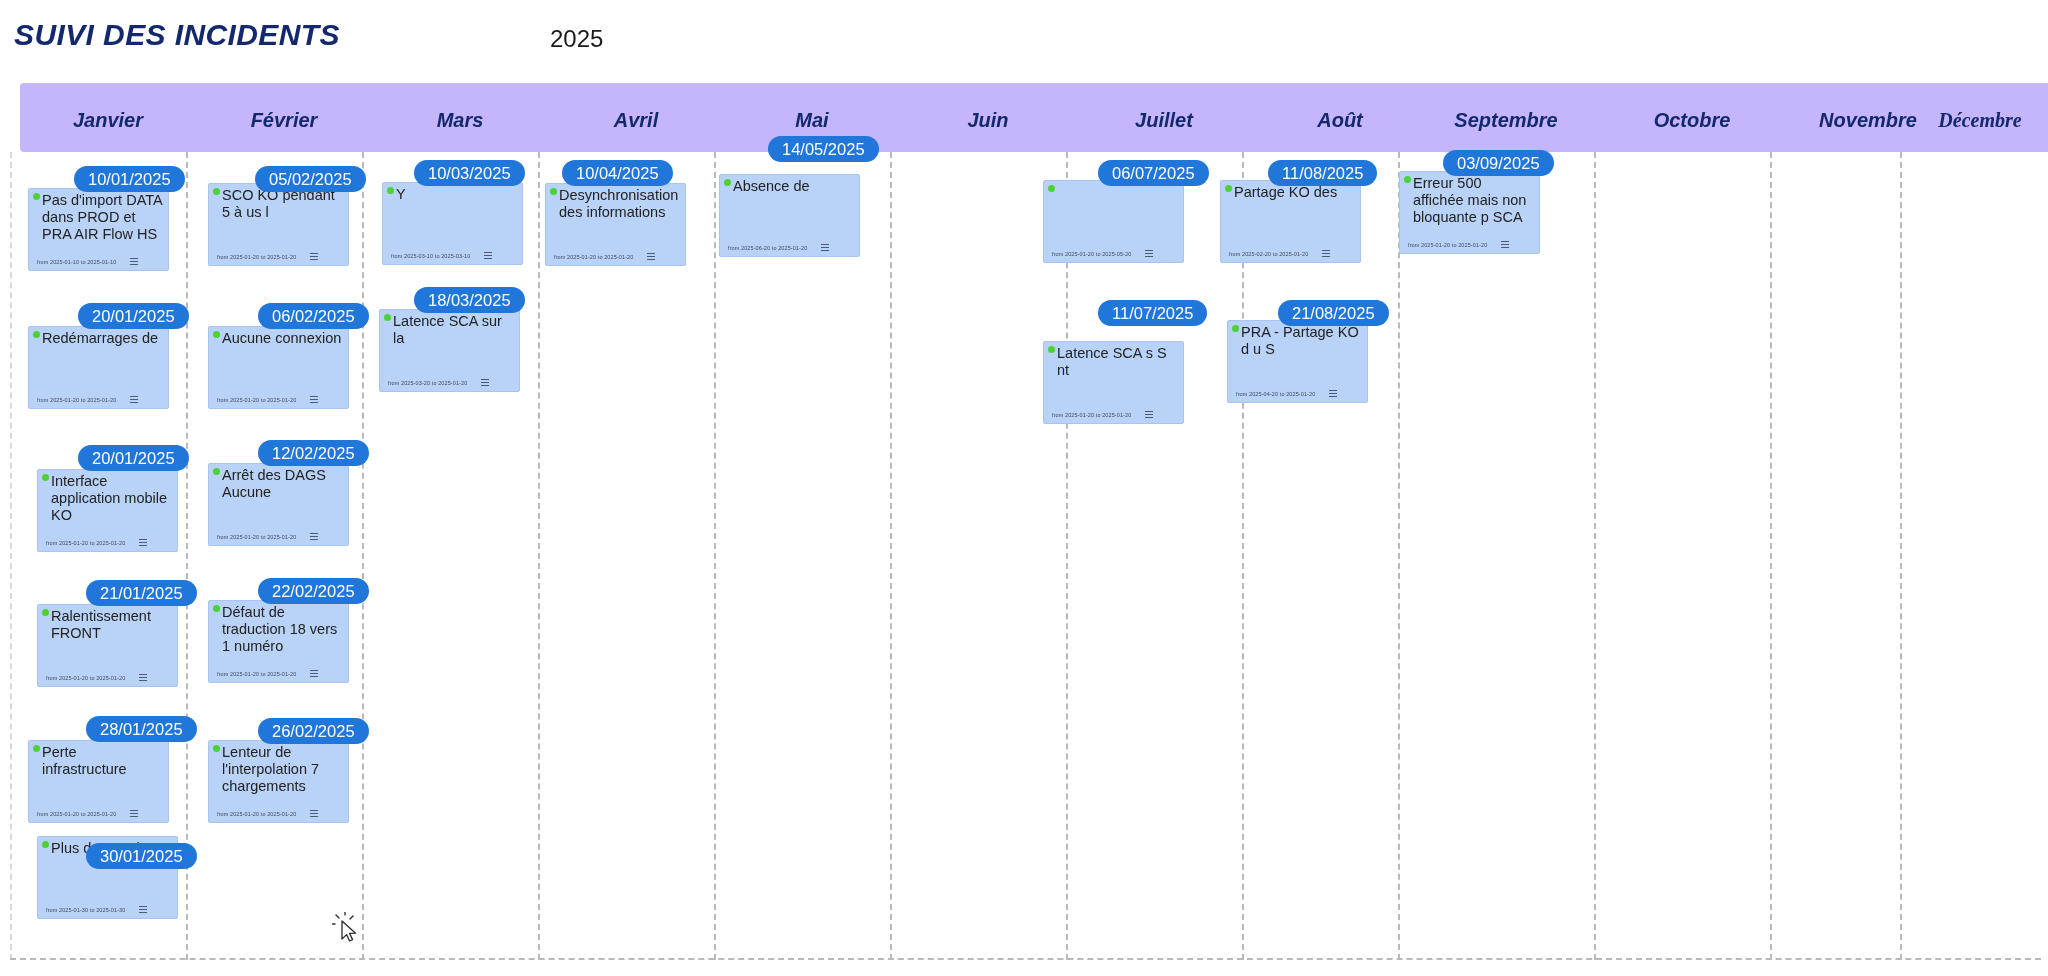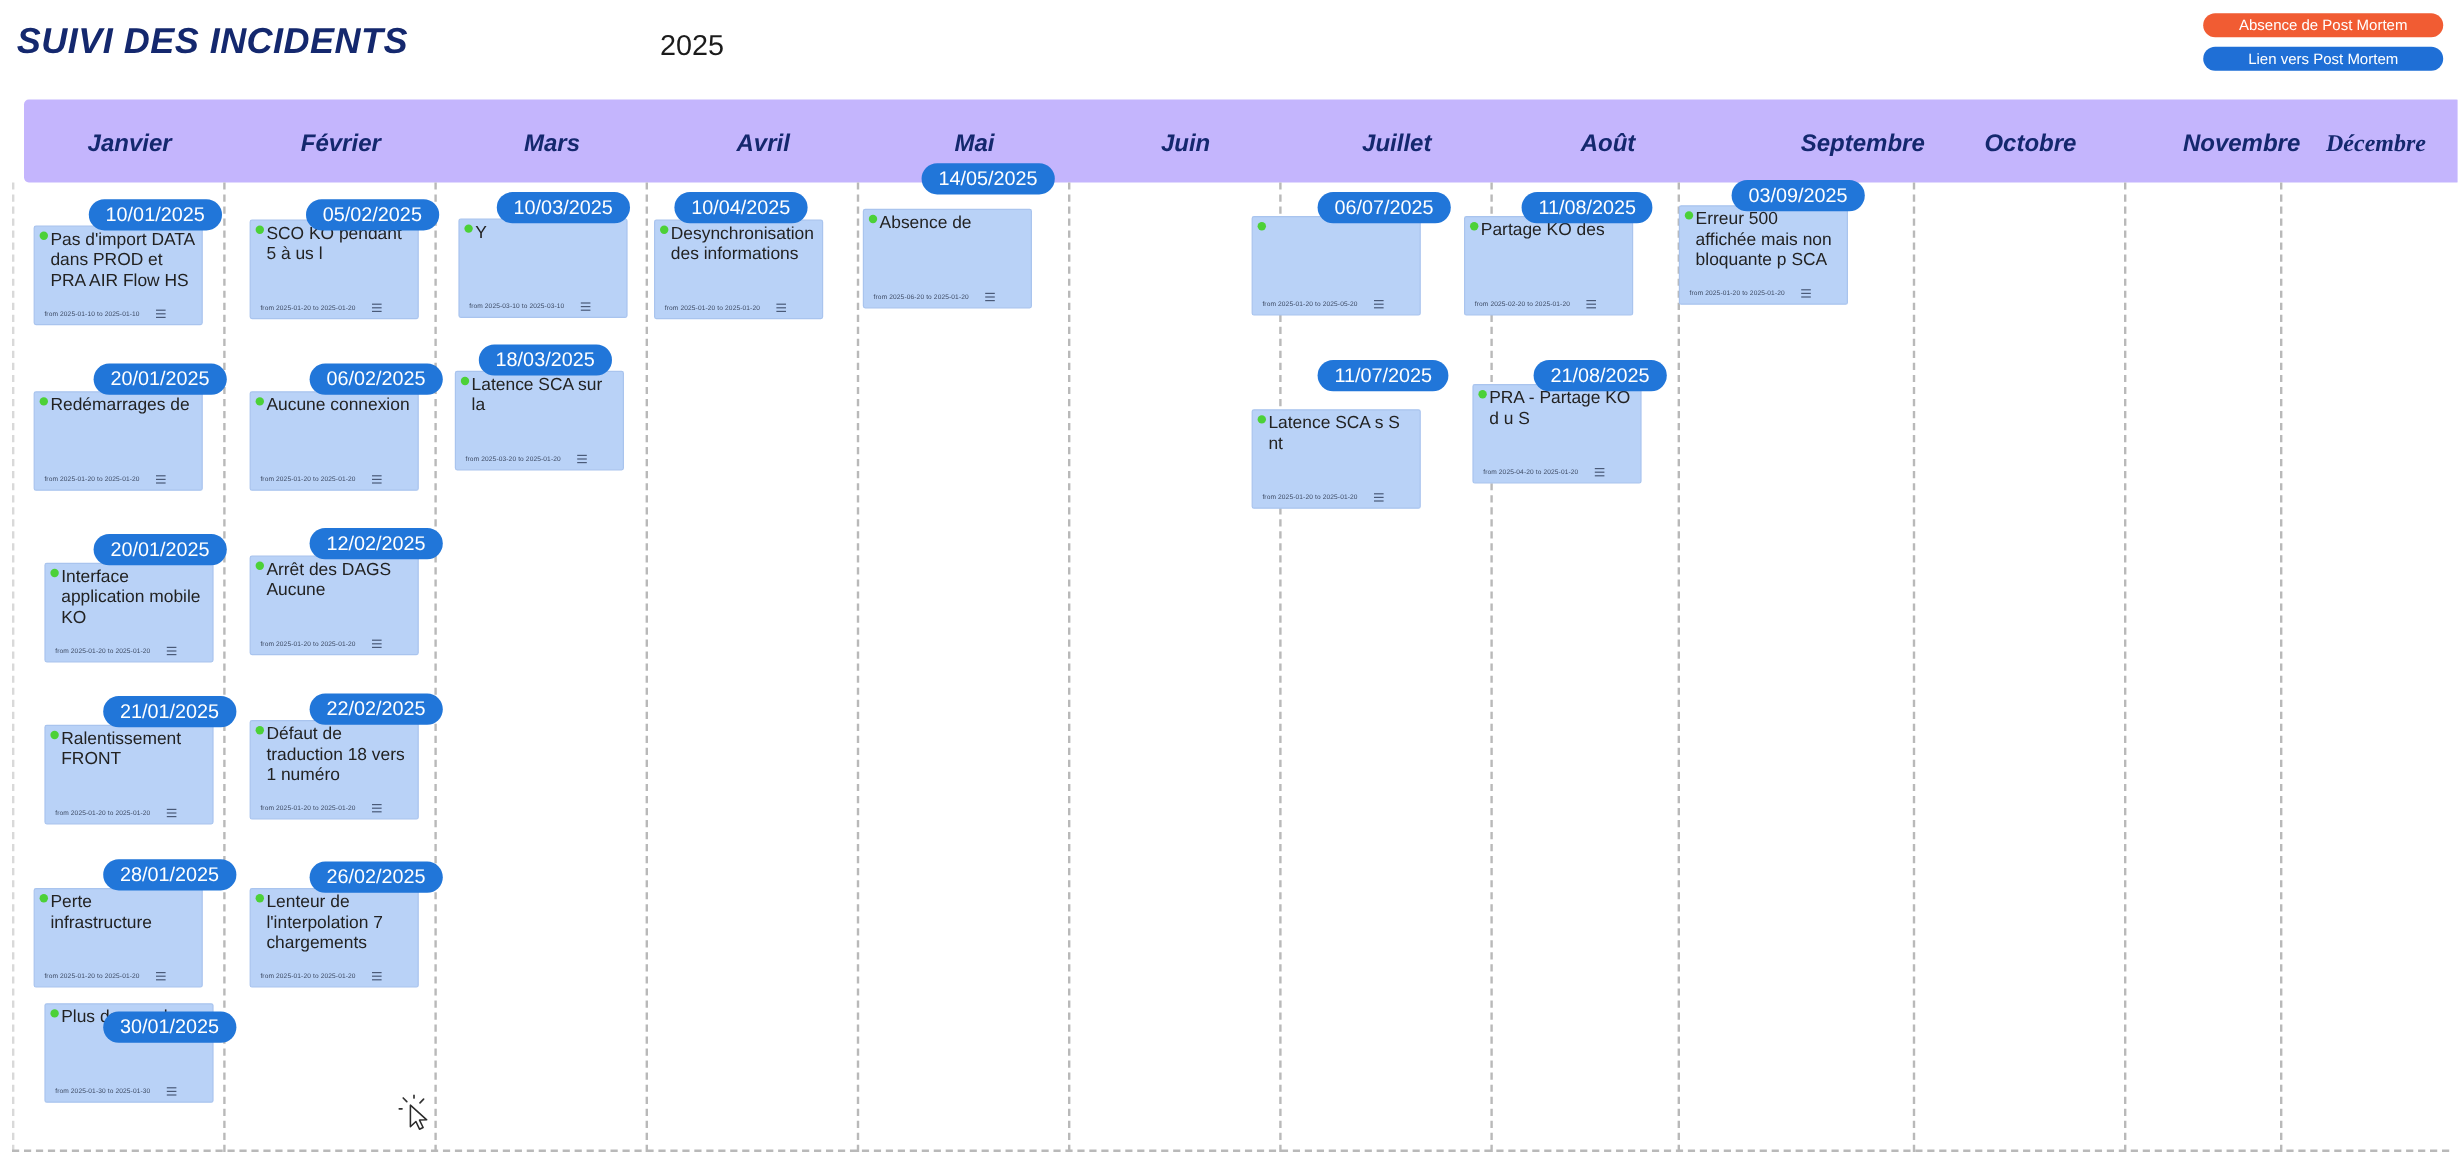--- a/index.html
+++ b/index.html
@@ -120,35 +120,31 @@
   .cursor { position: absolute; left: 332px; top: 912px; width: 40px; height: 40px; }
 </style>
 </head>
 <body>
 
 <div id="board">
 
   <div class="page-title">SUIVI DES INCIDENTS</div>
   <div class="year-label">2025</div>
 
-  <div class="legend" id="legend">
-      <span class="legend-pill orange" style="background: rgb(241, 92, 51);">Absence de Post Mortem</span>
-      <span class="legend-pill blue" style="background: rgb(31, 111, 214);">Lien vers Post Mortem</span>
-    </div>
 
   <div class="month-band" id="month-band">
       <div class="month-name" style="left: 0px; width: 176px;">Janvier</div>
       <div class="month-name" style="left: 176px; width: 176px;">Février</div>
       <div class="month-name" style="left: 352px; width: 176px;">Mars</div>
       <div class="month-name" style="left: 528px; width: 176px;">Avril</div>
       <div class="month-name" style="left: 704px; width: 176px;">Mai</div>
       <div class="month-name" style="left: 880px; width: 176px;">Juin</div>
       <div class="month-name" style="left: 1056px; width: 176px;">Juillet</div>
       <div class="month-name" style="left: 1232px; width: 176px;">Août</div>
-      <div class="month-name" style="left: 1388px; width: 196px; text-align: right;">Septembre</div>
+      <div class="month-name" style="left: 1388px; width: 196px;">Septembre</div>
       <div class="month-name" style="left: 1584px; width: 176px;">Octobre</div>
       <div class="month-name" style="left: 1760px; width: 176px;">Novembre</div>
       <div class="month-name" style="left: 1890px; width: 140px; font-family: Liberation Serif, serif;">Décembre</div>
     </div>
 
   <div class="left-edge"></div>
   <div id="separators">
       <div class="col-sep" style="left: 186px;"></div>
       <div class="col-sep" style="left: 362px;"></div>
       <div class="col-sep" style="left: 538px;"></div>
@@ -273,21 +269,21 @@
       </div>
       <div class="date-pill" style="left: 414px; top: 160px;">10/03/2025</div>
       <div class="card" style="left: 379px; top: 309px; width: 141px; height: 83px;">
         <span class="dot"></span>
         <div class="card-title">Latence SCA sur la</div>
         <div class="card-foot">
           <span class="range">from 2025-03-20 to 2025-01-20</span>
           <span class="note-icon"></span>
         </div>
       </div>
-      <div class="date-pill" style="left: 399px; top: 287px;">18/03/2025</div>
+      <div class="date-pill" style="left: 414px; top: 287px;">18/03/2025</div>
       <div class="card" style="left: 545px; top: 183px; width: 141px; height: 83px;">
         <span class="dot"></span>
         <div class="card-title">Desynchronisation des informations</div>
         <div class="card-foot">
           <span class="range">from 2025-01-20 to 2025-01-20</span>
           <span class="note-icon"></span>
         </div>
       </div>
       <div class="date-pill" style="left: 562px; top: 160px;">10/04/2025</div>
       <div class="card" style="left: 719px; top: 174px; width: 141px; height: 83px;">

